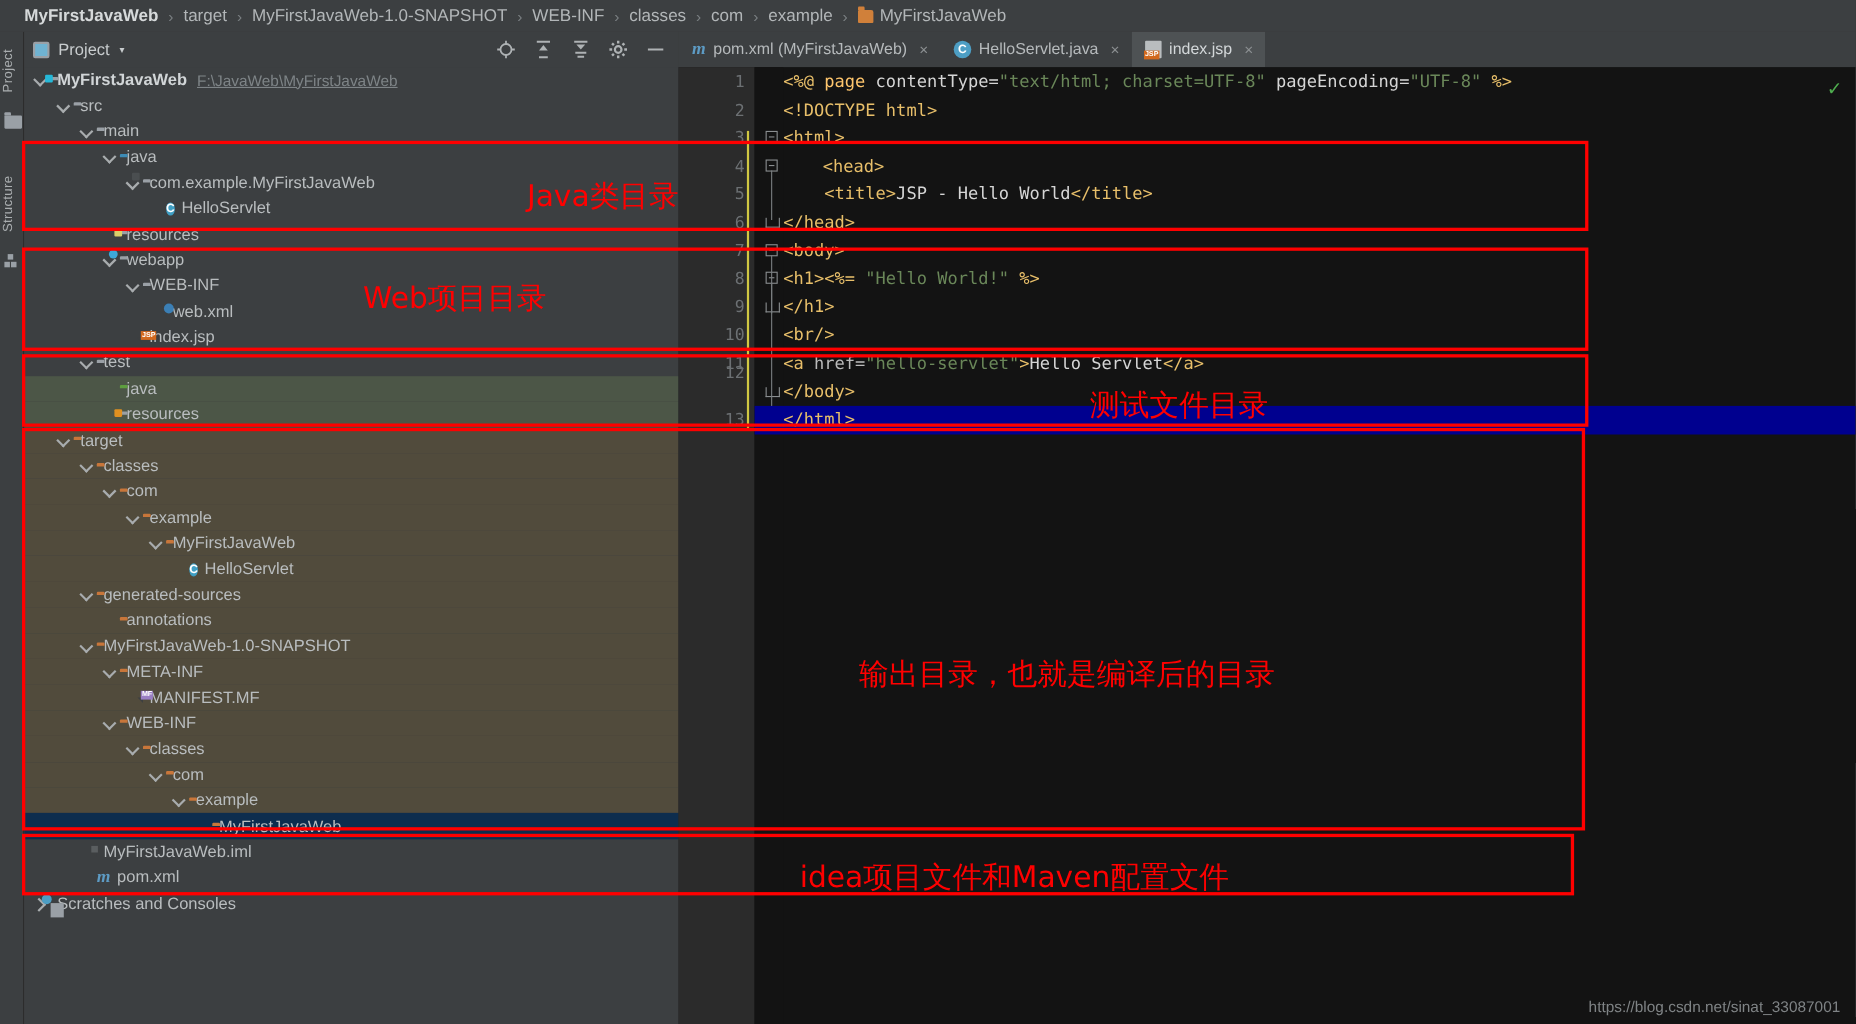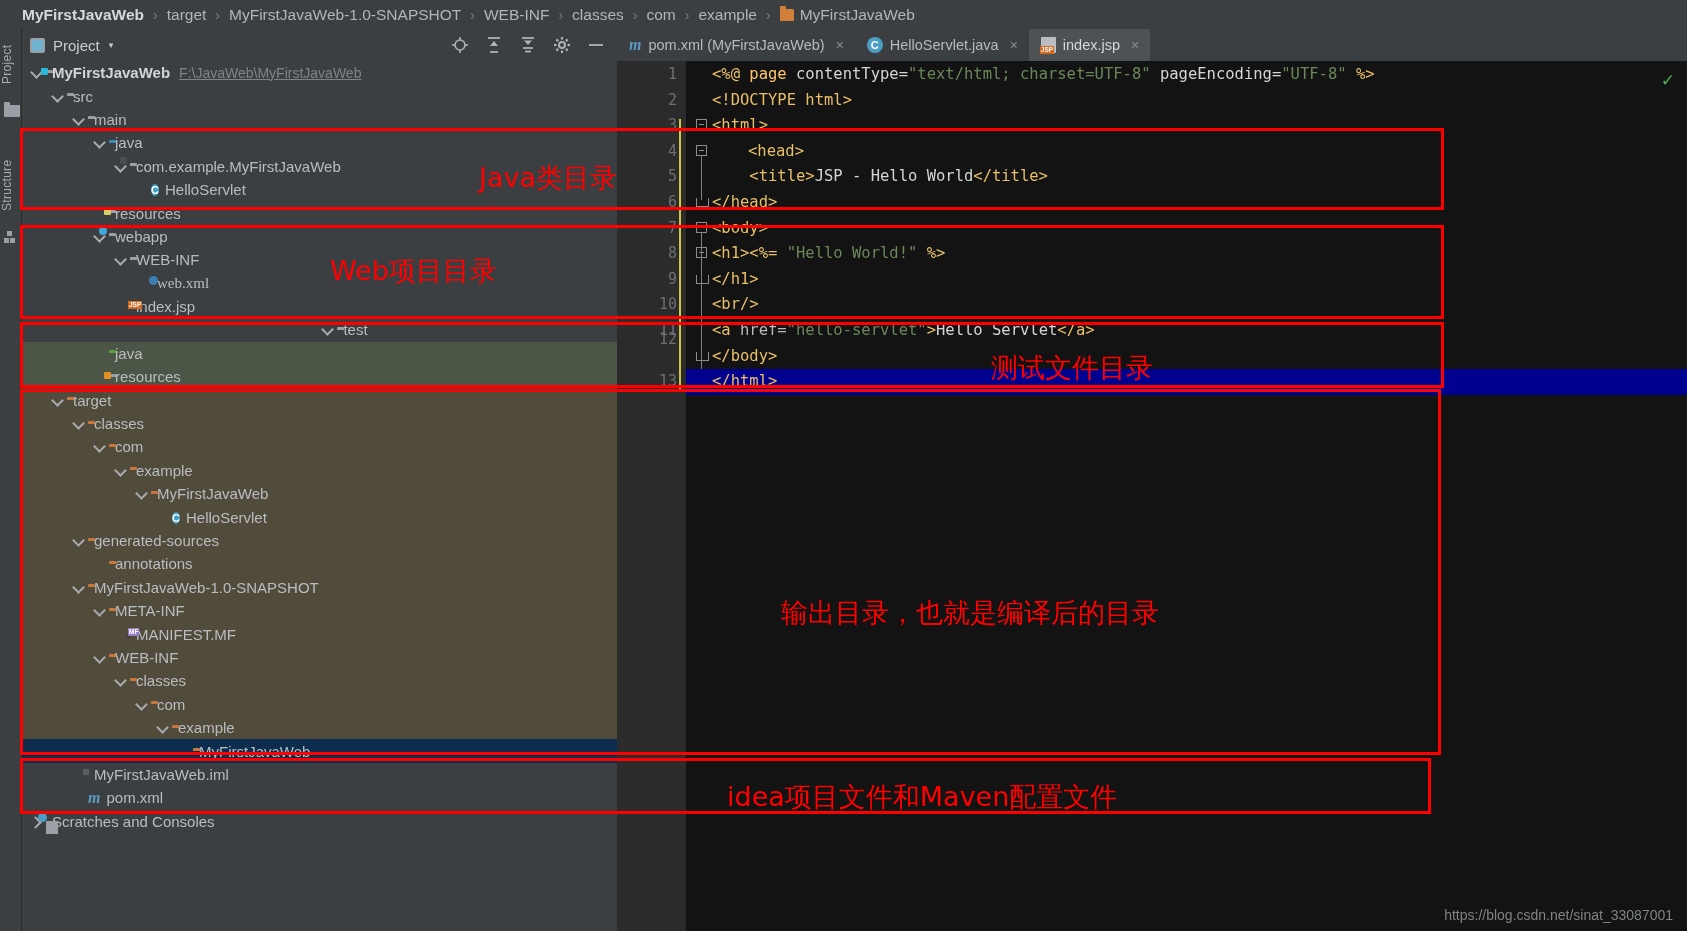--- a/index.html
+++ b/index.html
@@ -401,31 +401,31 @@
       <div class="row" style="padding-left: 71px;">
         <span class="arrow down"></span>
         <span class="ic"><span class="folder"><span class="badge dot"></span></span></span>
         <span class="name">webapp</span>
       </div>
       <div class="row" style="padding-left: 92px;">
         <span class="arrow down"></span>
         <span class="ic"><span class="folder"></span></span>
         <span class="name">WEB-INF</span>
       </div>
-      <div class="row" style="padding-left: 113px; font-family: Liberation Serif, serif;">
+      <div class="row" style="padding-left: 113px;">
         <span class="arrow"></span>
         <span class="ic"><span class="file"><span class="tag xml"></span></span></span>
         <span class="name">web.xml</span>
       </div>
       <div class="row" style="padding-left: 92px;">
         <span class="arrow"></span>
         <span class="ic"><span class="file"><span class="tag jsp">JSP</span></span></span>
         <span class="name">index.jsp</span>
       </div>
-      <div class="row" style="padding-left: 50px; justify-content: center;">
+      <div class="row" style="padding-left: 50px;">
         <span class="arrow down"></span>
         <span class="ic"><span class="folder"></span></span>
         <span class="name">test</span>
       </div>
       <div class="row sel-green" style="padding-left: 71px;">
         <span class="arrow"></span>
         <span class="ic"><span class="folder green"></span></span>
         <span class="name">java</span>
       </div>
       <div class="row sel-green" style="padding-left: 71px;">

